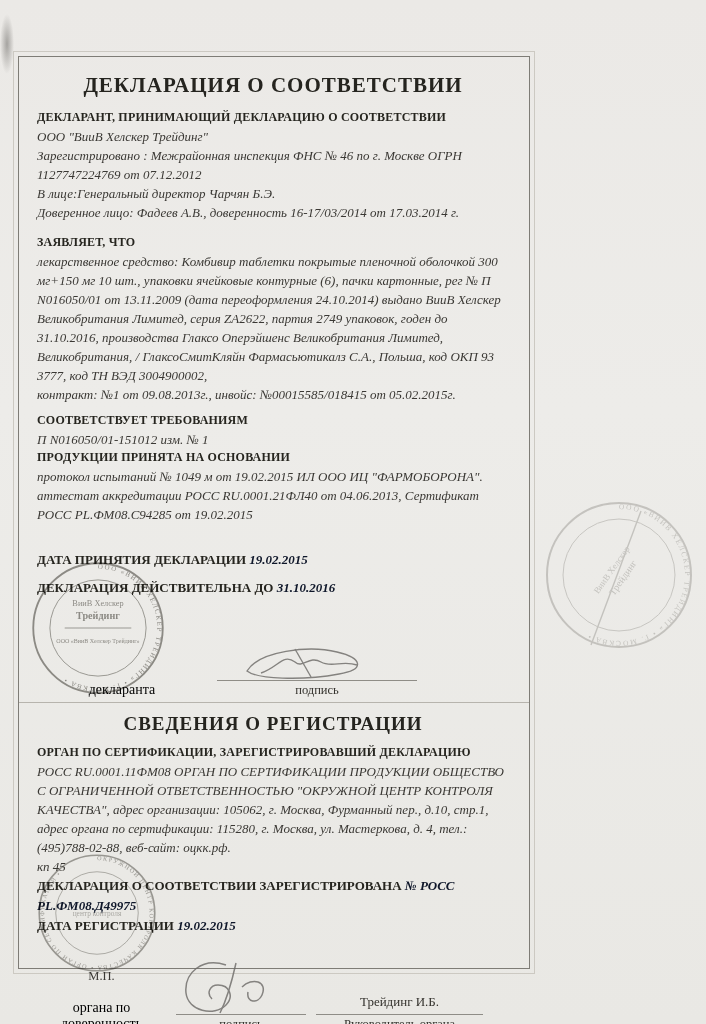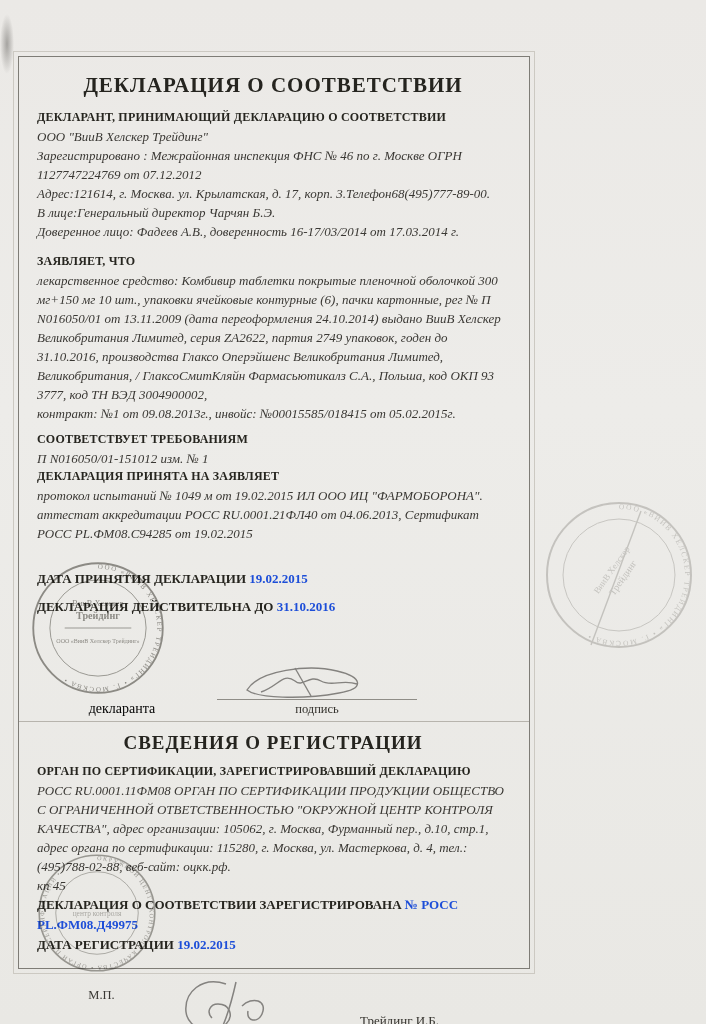--- a/index.html
+++ b/index.html
@@ -16,21 +16,21 @@
     box-sizing:border-box;background:transparent;
   }
   .content{position:relative;padding:12px 20px 0 18px;height:100%;box-sizing:border-box;}
   .doc-title{font-size:21px;font-weight:700;text-align:center;letter-spacing:1px;margin:4px 0 12px 0;color:#25241f;}
   .sec-title{font-size:19px;font-weight:700;text-align:center;letter-spacing:1px;margin:10px 0 10px 0;color:#25241f;}
   h3{font-size:12px;font-weight:700;margin:10px 0 2px 0;color:#26251f;letter-spacing:.2px;}
   p{margin:0;}
   .it{font-style:italic;font-size:13px;line-height:19px;color:#3a3834;}
   .line{font-size:13px;line-height:20px;}
   .b{font-weight:700;color:#26251f;}
-  .bi{font-weight:700;color:#1d4ed8;}
+  .bi{font-weight:700;font-style:italic;color:#0f172a;}
   .gap-sm{height:8px;}.gap-lg{height:26px;}
   .divider{border-top:1px solid #b7b4ad;margin:4px -20px 0 -18px;}
   
   .sig-row{display:flex;align-items:flex-end;margin-top:14px;min-height:86px;}
   .sig-col{display:flex;flex-direction:column;align-items:center;justify-content:flex-end;}
   .col-stamp{width:170px;}
   .col-center{flex:1;max-width:200px;margin:0 10px;}
   .col-right{width:220px;margin-left:auto;margin-right:26px;}
   .sig-line{width:100%;border-bottom:1.2px solid #8f8d87;height:1px;}
   .sig-caption{font-size:12.5px;margin-top:2px;color:#34322d;}
@@ -53,31 +53,30 @@
 <div class="smudge"></div>
 
 <div class="frame">
   <div class="content">
 
     <div class="doc-title">ДЕКЛАРАЦИЯ О СООТВЕТСТВИИ</div>
 
     <h3>ДЕКЛАРАНТ, ПРИНИМАЮЩИЙ ДЕКЛАРАЦИЮ О СООТВЕТСТВИИ</h3>
     <p class="it">ООО "ВииВ Хелскер Трейдинг"</p>
     <p class="it">Зарегистрировано : Межрайонная инспекция ФНС № 46 по г. Москве ОГРН 1127747224769 от 07.12.2012</p>
-    <p class="it">Адрес:121614, г. Москва. ул. Крылатская, д. 17, корп. 3.Телефон68(495)777-89-00.</p>
     <p class="it">В лице:Генеральный директор Чарчян Б.Э.</p>
     <p class="it">Доверенное лицо: Фадеев А.В., доверенность 16-17/03/2014 от 17.03.2014 г.</p>
 
     <h3 style="margin-top:13px;">ЗАЯВЛЯЕТ, ЧТО</h3>
     <p class="it">лекарственное средство: Комбивир таблетки покрытые пленочной оболочкой 300 мг+150 мг 10 шт., упаковки ячейковые контурные (6), пачки картонные, рег № П N016050/01 от 13.11.2009 (дата переоформления 24.10.2014) выдано ВииВ Хелскер Великобритания Лимитед, серия ZA2622, партия 2749 упаковок, годен до 31.10.2016, производства Глаксо Оперэйшенс Великобритания Лимитед, Великобритания, / ГлаксоСмитКляйн Фармасьютикалз С.А., Польша, код ОКП 93 3777, код ТН ВЭД 3004900002,</p>
     <p class="it">контракт: №1 от 09.08.2013г., инвойс: №00015585/018415 от 05.02.2015г.</p>
 
     <h3 style="margin-top:9px;">СООТВЕТСТВУЕТ ТРЕБОВАНИЯМ</h3>
     <p class="it">П N016050/01-151012 изм. № 1</p>
-    <h3 style="margin-top:1px;">ДЕКЛАРАЦИЯ ПРИНЯТА НА ЗАЯВЛЯЕТ</h3>
+    <h3 style="margin-top:1px;">ПРОДУКЦИИ ПРИНЯТА НА ОСНОВАНИИ</h3>
     <p class="it">протокол испытаний № 1049 м от 19.02.2015 ИЛ ООО ИЦ "ФАРМОБОРОНА". аттестат аккредитации РОСС RU.0001.21ФЛ40 от 04.06.2013, Сертификат РОСС PL.ФМ08.С94285 от 19.02.2015</p>
 
     <div class="gap-lg"></div>
     <p class="line"><span class="b">ДАТА ПРИНЯТИЯ ДЕКЛАРАЦИИ</span> <span class="bi">19.02.2015</span></p>
     <div class="gap-sm"></div>
     <p class="line"><span class="b">ДЕКЛАРАЦИЯ ДЕЙСТВИТЕЛЬНА ДО</span> <span class="bi">31.10.2016</span></p>
 
     <div class="sig-row">
       <div class="sig-col col-stamp">
         <div class="printed-label">декларанта</div>

